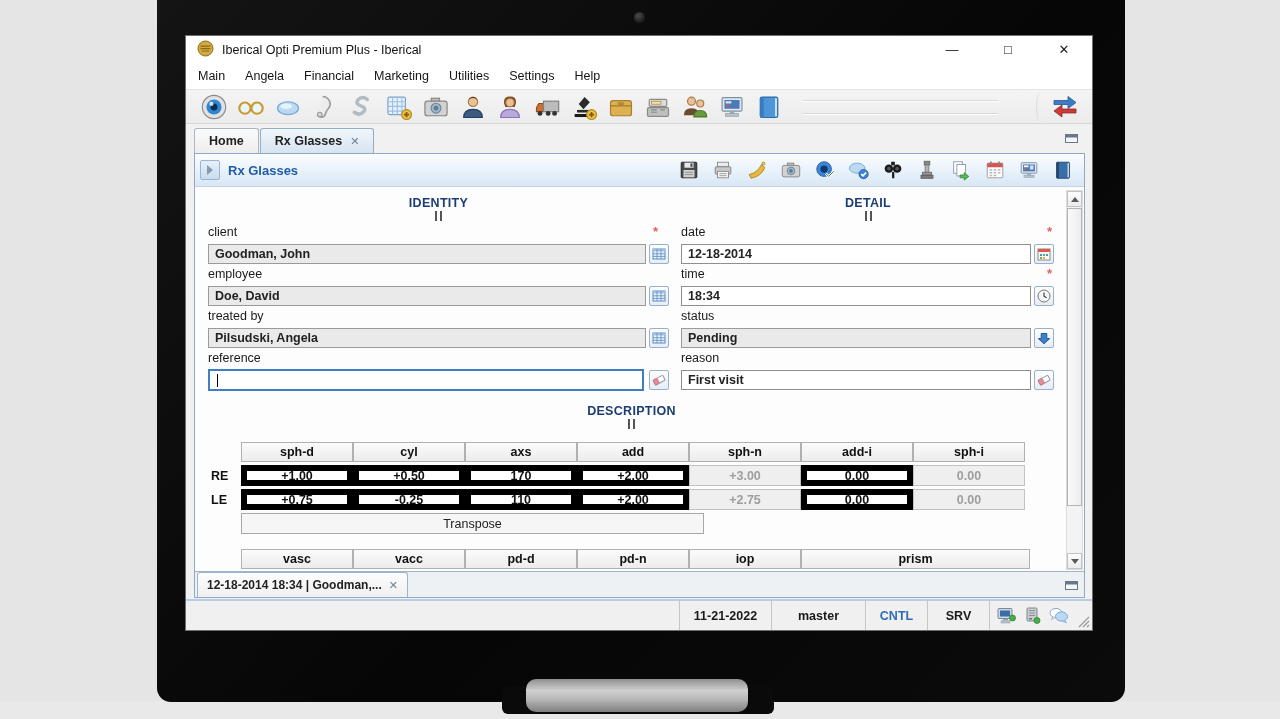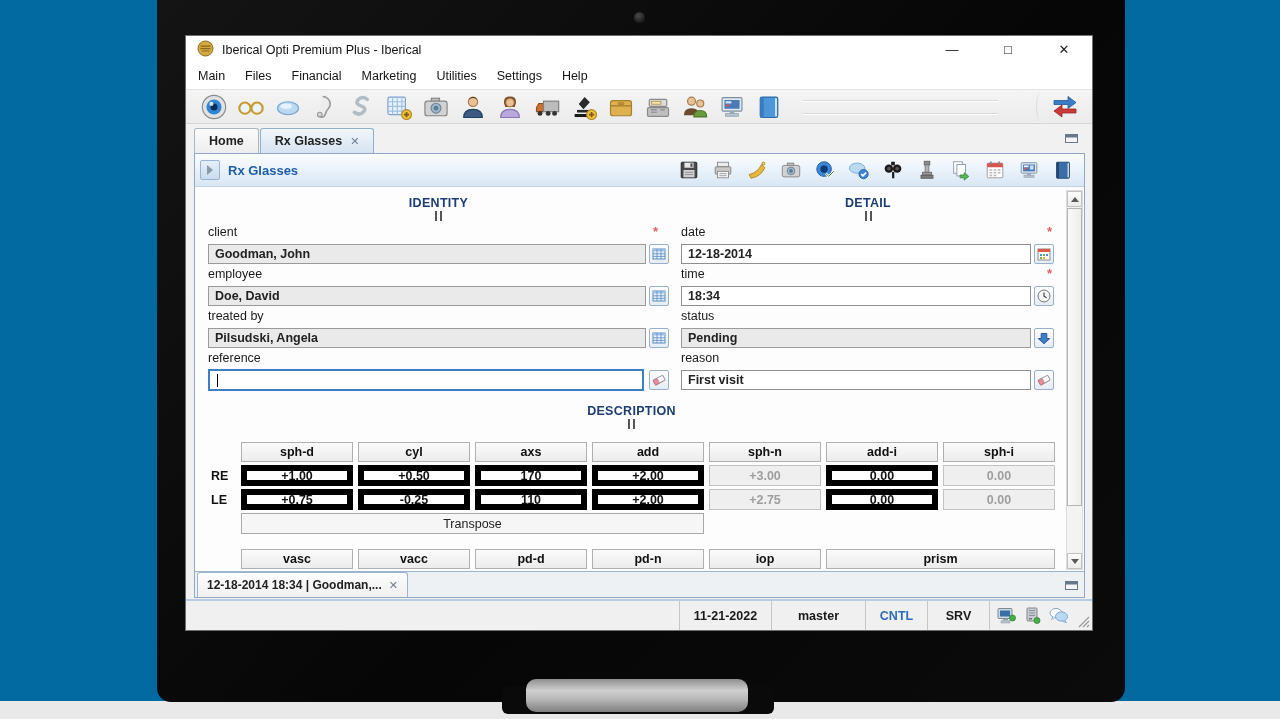--- a/index.html
+++ b/index.html
@@ -1,18 +1,18 @@
 <!DOCTYPE html>
 <html><head>
 <meta charset="utf-8">
 <style>
   * { margin:0; padding:0; box-sizing:border-box; }
   html,body { width:1280px; height:719px; background:#fff; overflow:hidden;
     font-family:"Liberation Sans","DejaVu Sans",sans-serif; }
-  .page { position:relative; width:1280px; height:719px; background:#0369a1; }
+  .page { position:relative; width:1280px; height:719px; background:#e5e5e5; }
 
   
   .bottom-strip { position:absolute; left:0; top:701px; width:1280px; height:18px; background:#e9e9e9; }
   .monitor { position:absolute; left:157px; top:0; width:968px; height:702px;
     background:linear-gradient(135deg,#141414 0%,#060606 55%,#0b0b0b 100%);
     border-radius:0 0 14px 14px; }
   .webcam { position:absolute; left:634px; top:12px; width:11px; height:11px; border-radius:50%;
     background:radial-gradient(circle at 40% 35%,#4a4a4a,#1c1c1c 70%); }
   .stand-neck { position:absolute; left:502px; top:686px; width:272px; height:28px; background:#0a0a0a; border-radius:6px; }
   .stand { position:absolute; left:526px; top:679px; width:222px; height:33px; border-radius:10px;
@@ -85,21 +85,21 @@
     font-size:12.5px; font-weight:700; color:#222; display:flex; align-items:center; padding-left:6px; }
   .field.ro { background:#eaeaea; border-color:#9a9a9a; }
   .field.focus { border:1px solid #3e7fc1; box-shadow:0 0 0 1px #3e7fc1 inset; }
   .caret { width:1px; height:13px; background:#000; margin-left:2px; }
   .side-btn { position:absolute; width:20px; height:20px; border:1px solid #9ab0c8; border-radius:2px;
     background:linear-gradient(180deg,#fdfdfd,#e6edf4); display:flex; align-items:center; justify-content:center; }
   .side-btn svg { width:16px; height:16px; display:block; }
 
   
   .row-label { position:absolute; font-size:12.5px; font-weight:700; color:#111; }
-  .trow { position:absolute; left:46px; display:flex; gap:5px; }
+  .trow { position:absolute; left:46px; display:flex; }
   .tcell { width:112px; height:20px; display:flex; align-items:center; justify-content:center;
     font-size:12.5px; font-weight:700; color:#111; }
   .tcell.hdr { background:linear-gradient(180deg,#fbfbfb,#ececec); border:1px solid #b0b0b0; }
   .trow.vals .tcell { height:21px; background:#fff; border:6px solid #000000; }
   .trow.vals .tcell.dis { background:#efefef; border:1px solid #c2c2c2; color:#9e9e9e; }
   .tcell.wide { width:229px; }
   .transpose { position:absolute; left:46px; width:463px; height:21px; background:#f6f6f6;
     border:1px solid #a8a8a8; display:flex; align-items:center; justify-content:center;
     font-size:12.5px; color:#222; }
 
@@ -156,21 +156,21 @@
       <span class="title">Iberical Opti Premium Plus - Iberical</span>
       <div class="win-controls">
         <span class="win-btn">—</span>
         <span class="win-btn">□</span>
         <span class="win-btn">✕</span>
       </div>
     </div>
 
     <div class="menubar">
       <span class="menu-item">Main</span>
-      <span class="menu-item">Files</span>
+      <span class="menu-item">Angela</span>
       <span class="menu-item">Financial</span>
       <span class="menu-item">Marketing</span>
       <span class="menu-item">Utilities</span>
       <span class="menu-item">Settings</span>
       <span class="menu-item">Help</span>
     </div>
 
     <div class="toolbar">
       <span class="icon28">
           <svg viewBox="0 0 24 24">

